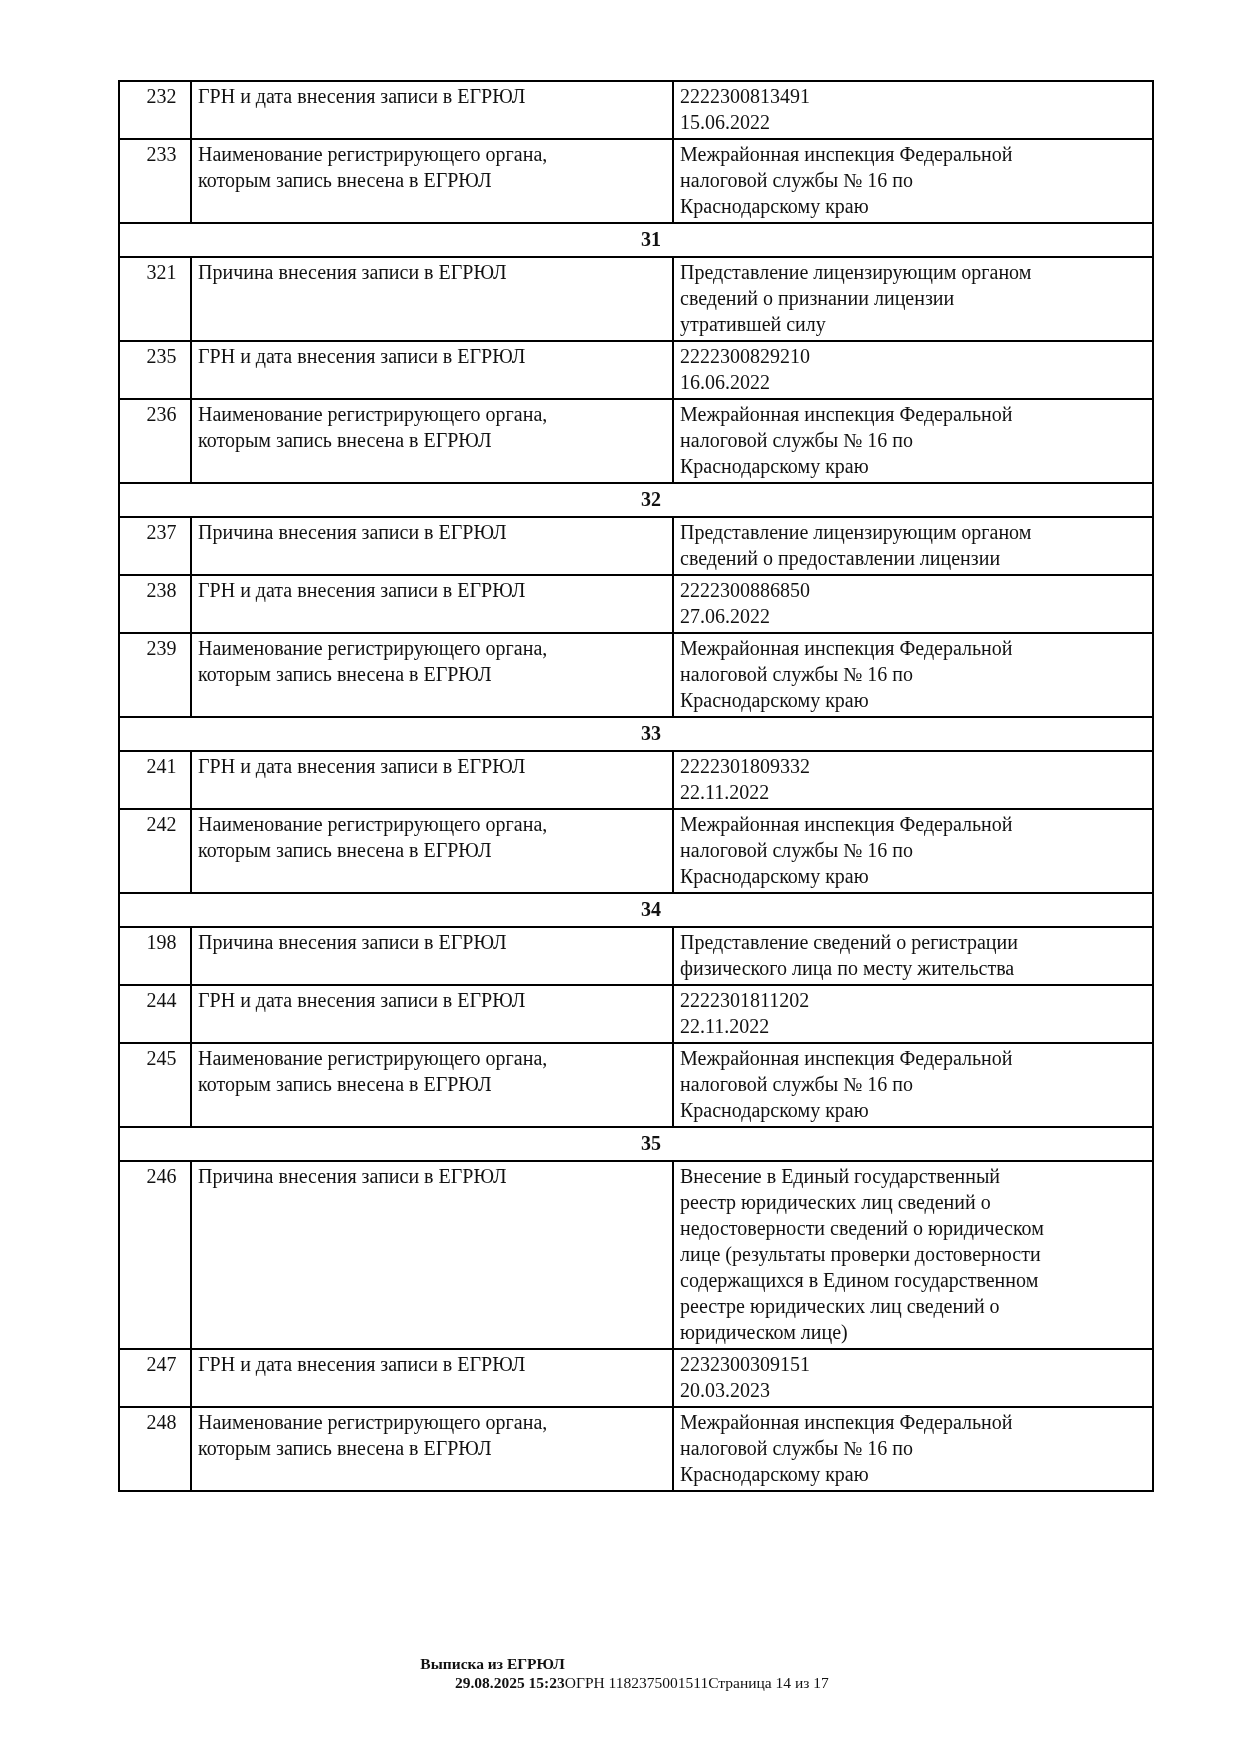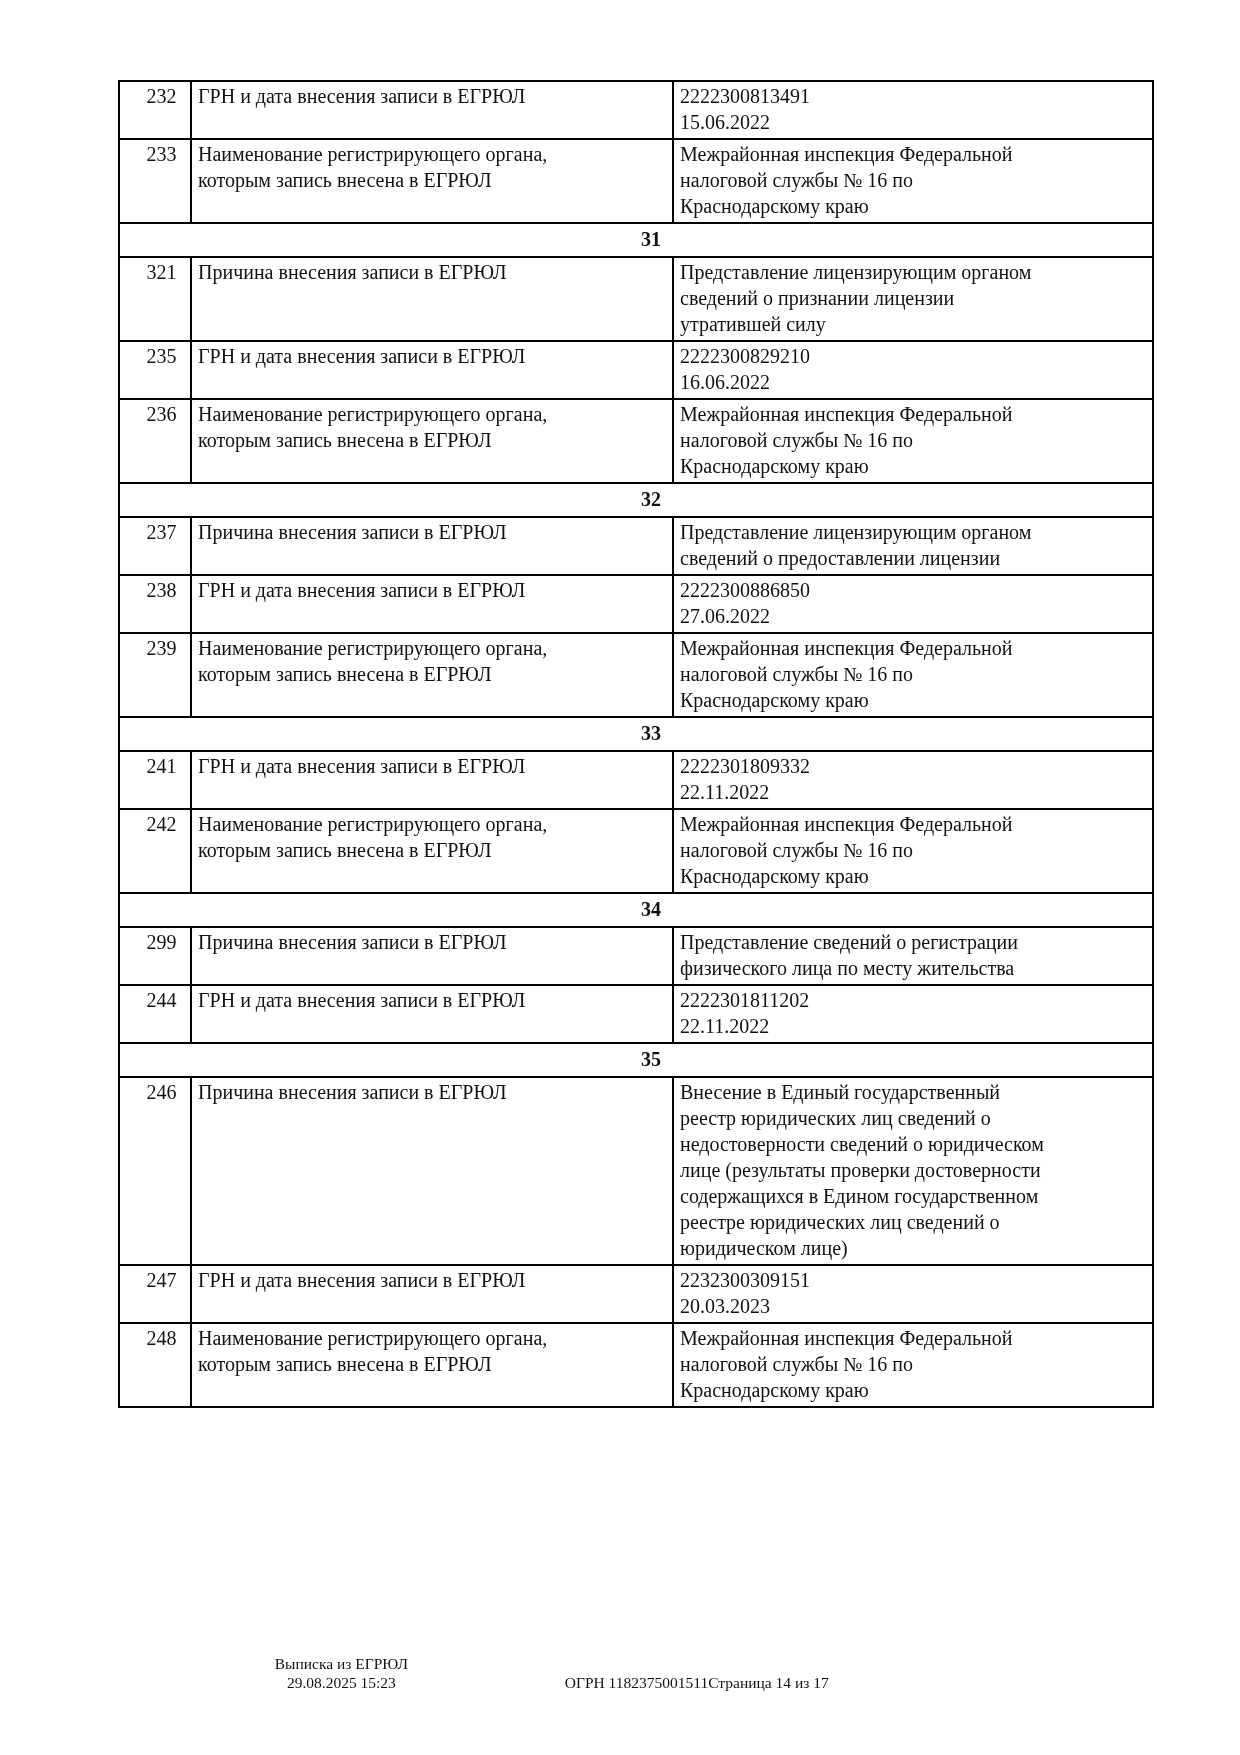--- a/index.html
+++ b/index.html
@@ -51,21 +51,21 @@
     position: absolute;
     left: 118px;
     top: 1654px;
     width: 1037px;
     display: flex;
     justify-content: space-between;
     align-items: flex-end;
     font-size: 15.5px;
     line-height: 19px;
   }
-  .footer .f-left  { flex: 1 1 0; text-align: center; }
+  .footer .f-left  { flex: 1 1 0; text-align: right; font-weight: bold; }
   .footer .f-mid   { flex: 0 0 auto; text-align: right; }
   .footer .f-right { flex: 1 1 0; }
 </style>
 </head>
 <body>
 
 <div class="page">
 
   <table class="egrul">
     <colgroup>
@@ -149,30 +149,38 @@
         <td class="lbl">Наименование регистрирующего органа,
 которым запись внесена в ЕГРЮЛ</td>
         <td class="val">Межрайонная инспекция Федеральной
 налоговой службы № 16 по
 Краснодарскому краю</td>
       </tr>
       <tr class="sec">
         <td colspan="3">34</td>
       </tr>
       <tr>
-        <td class="num">299</td>
+        <td class="num">198</td>
         <td class="lbl">Причина внесения записи в ЕГРЮЛ</td>
         <td class="val">Представление сведений о регистрации
 физического лица по месту жительства</td>
       </tr>
       <tr>
         <td class="num">244</td>
         <td class="lbl">ГРН и дата внесения записи в ЕГРЮЛ</td>
         <td class="val">2222301811202
 22.11.2022</td>
+      </tr>
+      <tr>
+        <td class="num">245</td>
+        <td class="lbl">Наименование регистрирующего органа,
+которым запись внесена в ЕГРЮЛ</td>
+        <td class="val">Межрайонная инспекция Федеральной
+налоговой службы № 16 по
+Краснодарскому краю</td>
       </tr>
       <tr class="sec">
         <td colspan="3">35</td>
       </tr>
       <tr>
         <td class="num">246</td>
         <td class="lbl">Причина внесения записи в ЕГРЮЛ</td>
         <td class="val">Внесение в Единый государственный
 реестр юридических лиц сведений о
 недостоверности сведений о юридическом

